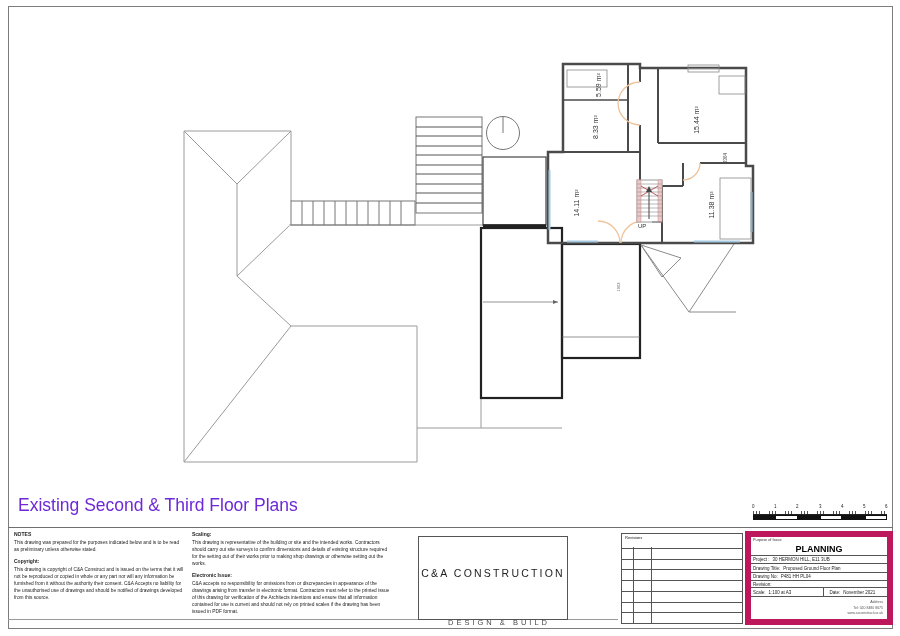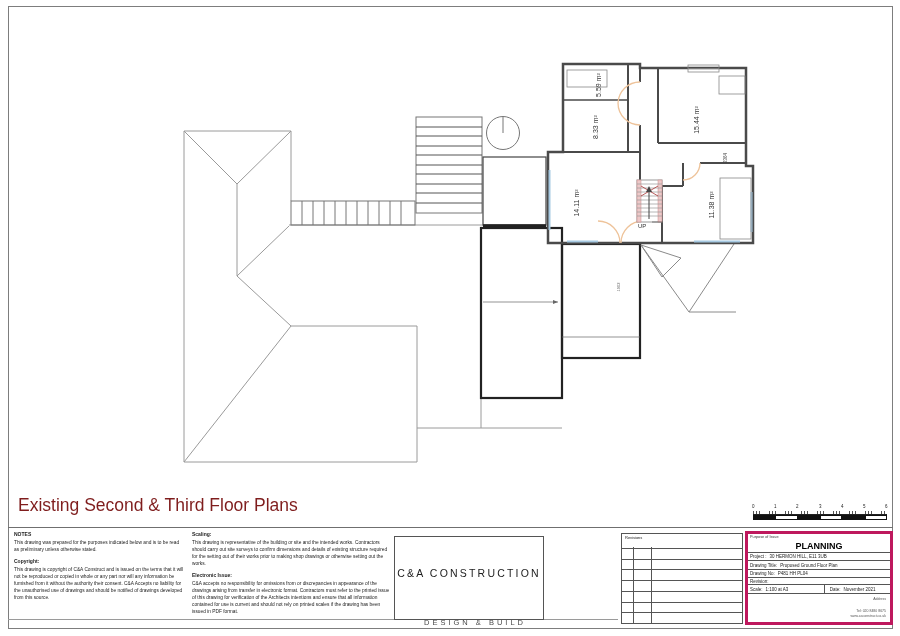--- a/index.html
+++ b/index.html
@@ -2,35 +2,35 @@
 <html><head>
 <meta charset="utf-8">
 <style>
   html,body{margin:0;padding:0;background:#fff;}
   #sheet{position:relative;width:900px;height:636px;background:#fff;
          font-family:"Liberation Sans",sans-serif;color:#222;overflow:hidden;}
   .abs{position:absolute;box-sizing:border-box;}
   .page-border{left:8px;top:6px;width:885px;height:623px;border:1px solid #7d7d7d;}
   .strip-top{left:8px;top:527px;width:885px;border-top:1px solid #6f6f6f;}
   .notes-bottom{left:8px;top:619px;width:610px;border-top:1px solid #9a9a9a;}
-  .sheet-title{left:18px;top:495px;font-size:17.5px;color:#7f1d1d;}
+  .sheet-title{left:18px;top:495px;font-size:17.5px;color:#6d28d9;}
   .textcol{top:531px;font-size:4.8px;line-height:1.45;color:#1c1c1c;}
   .textcol h4{margin:0 0 2px 0;font-size:5px;}
   .textcol p{margin:0 0 4px 0;}
-  .logo-box{left:394px;top:536px;width:150px;height:84px;border:1px solid #555;
+  .logo-box{left:418px;top:536px;width:150px;height:84px;border:1px solid #555;
             display:flex;flex-direction:column;align-items:center;justify-content:center;gap:36px;}
   .logo-name{font-size:10.5px;letter-spacing:2.2px;color:#1c1c1c;margin-top:1px;white-space:nowrap;}
   .logo-tag{font-size:7.5px;letter-spacing:3px;color:#4a4a4a;margin-top:3px;white-space:nowrap;padding-left:12px;}
   .rev-table{left:621px;top:533px;width:122px;height:91px;border:1px solid #555;
              display:flex;flex-direction:column;}
   .rev-head{height:13px;font-size:4px;padding:1px 0 0 3px;}
   .rev-row{flex:1;border-top:1px solid #555;}
   .rev-v1{left:11px;top:13px;bottom:0;border-left:1px solid #555;width:0;position:absolute;}
   .rev-v2{left:29px;top:13px;bottom:0;border-left:1px solid #555;width:0;position:absolute;}
-  .tblock{left:745px;top:531px;width:148px;height:94px;border:3px solid #be185d;
+  .tblock{left:745px;top:531px;width:148px;height:94px;border:6px solid #be185d;
           display:flex;flex-direction:column;font-size:4.5px;}
   .tb-row{border-bottom:1px solid #555;padding:0 2px;display:flex;align-items:center;gap:3px;box-sizing:border-box;}
   .tb-r1{height:19px;position:relative;display:block;}
   .tb-purpose-label{position:absolute;top:1px;left:2px;font-size:3.8px;color:#333;}
   .tb-planning{text-align:center;font-weight:bold;font-size:9px;margin-top:7px;color:#000;}
   .tb-r2{height:8px;} .tb-r3{height:9px;} .tb-r4{height:8px;} .tb-r5{height:7px;}
   .tb-r6{height:9px;padding:0;}
   .tb-r6 .cell{height:100%;display:flex;align-items:center;gap:3px;padding:0 2px;box-sizing:border-box;}
   .tb-r6 .cell-l{width:54%;border-right:1px solid #555;}
   .tb-r6 .cell-r{flex:1;}

